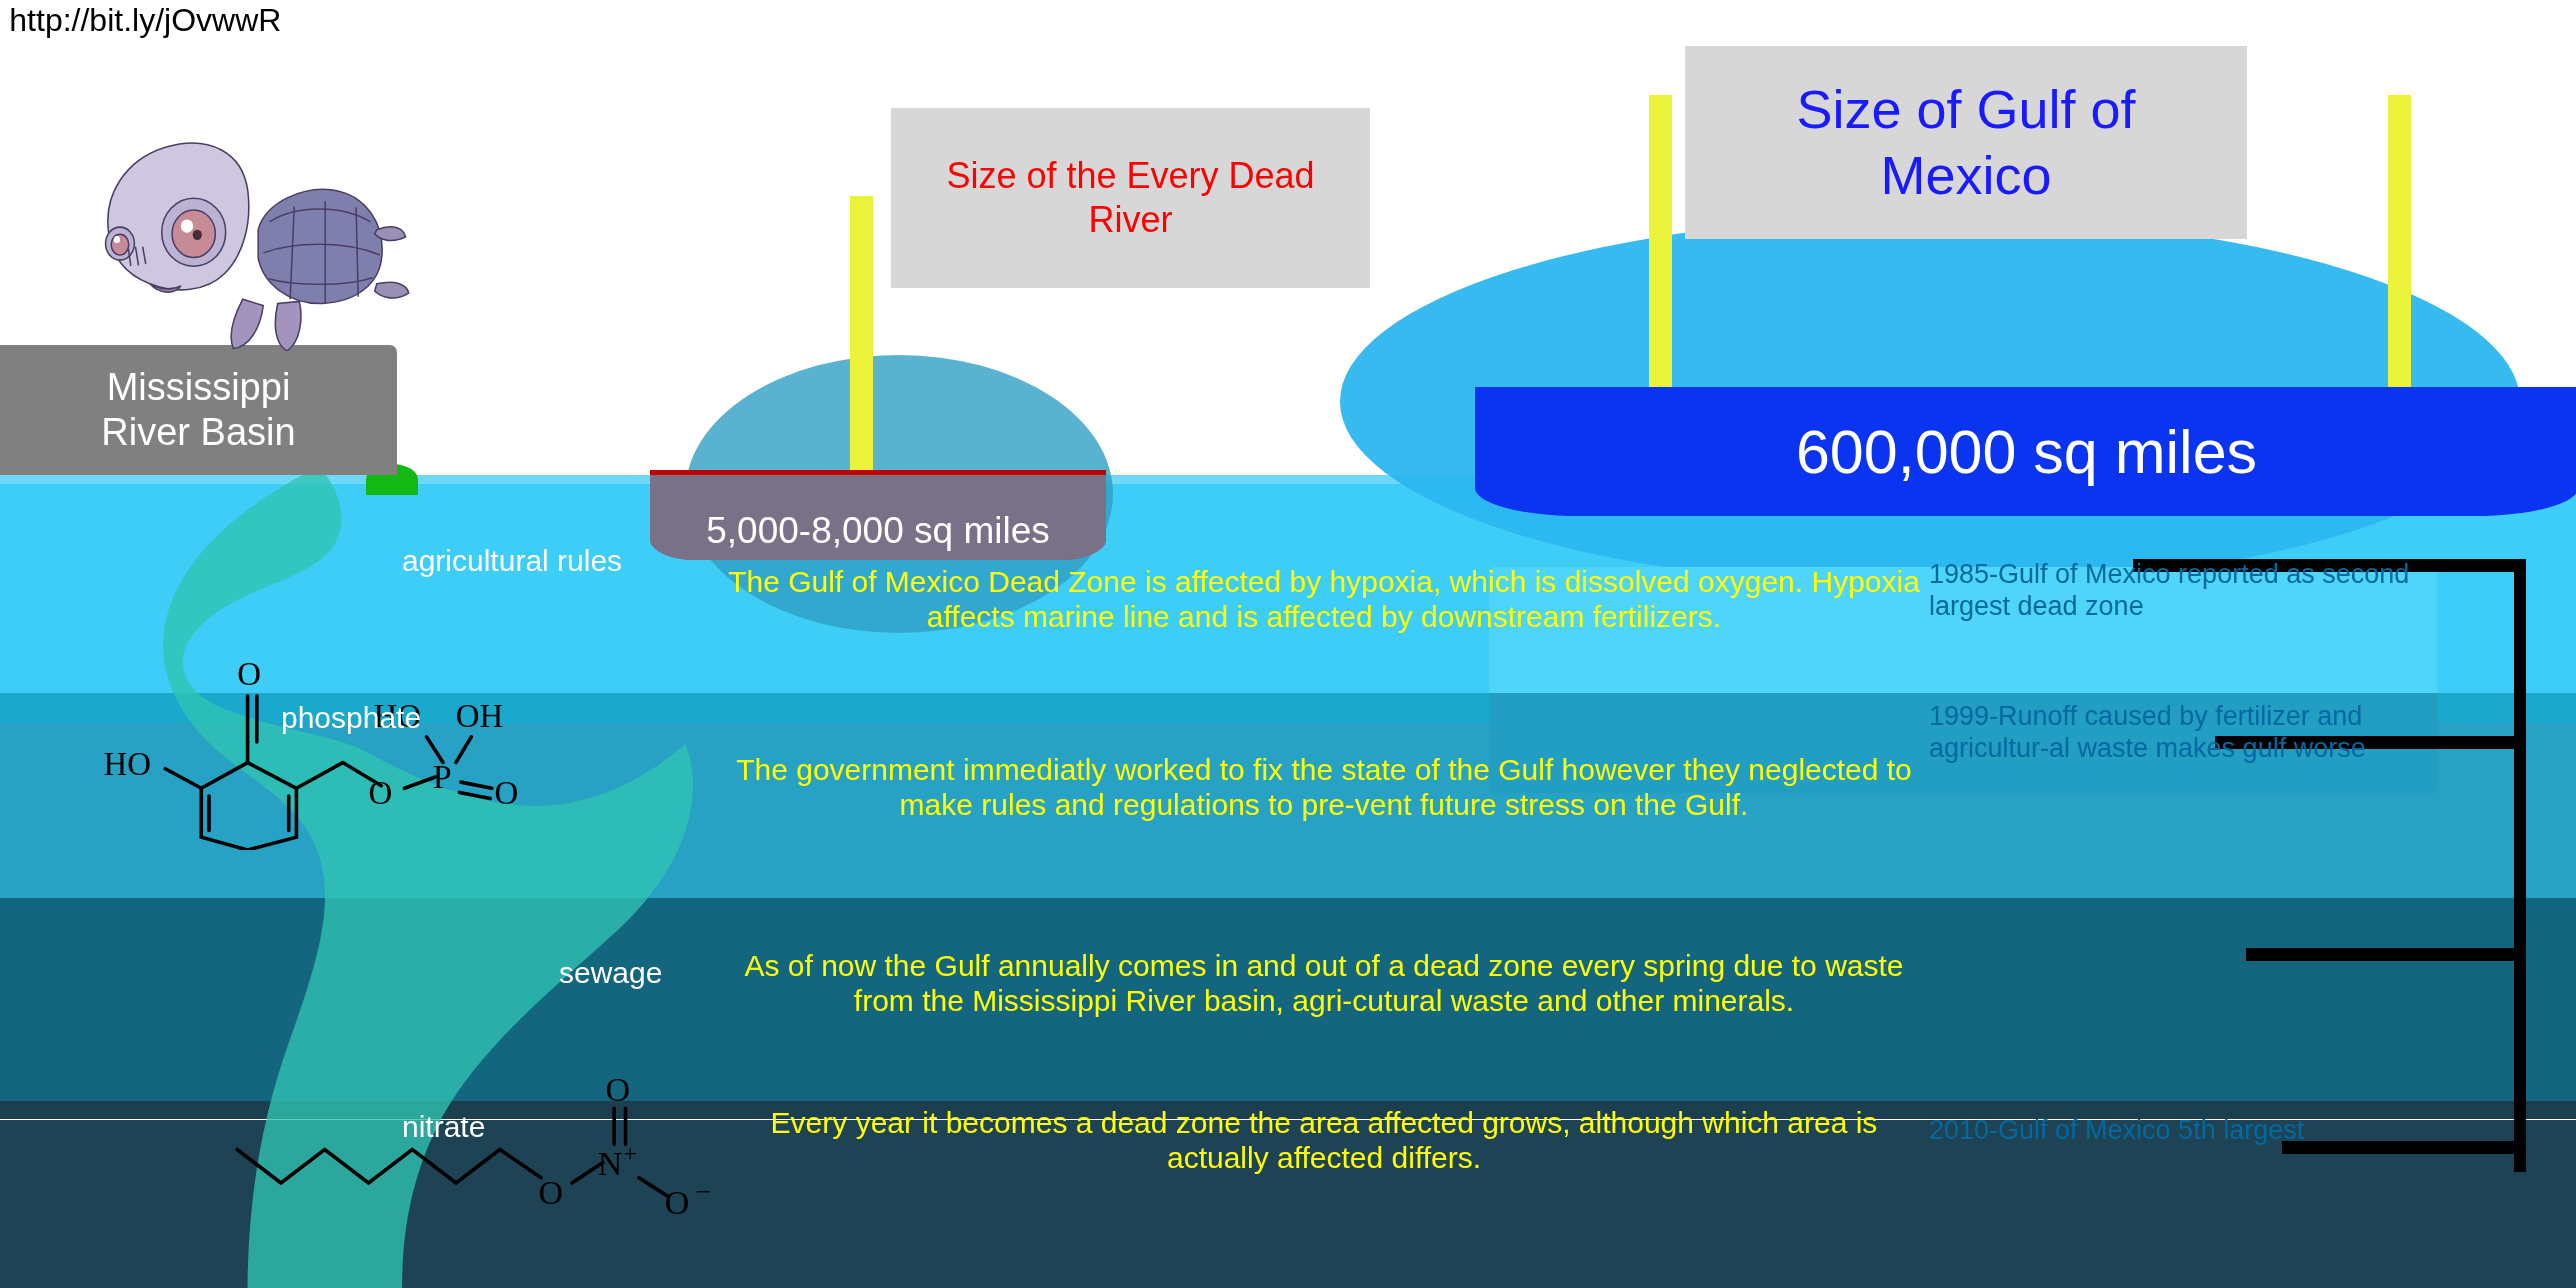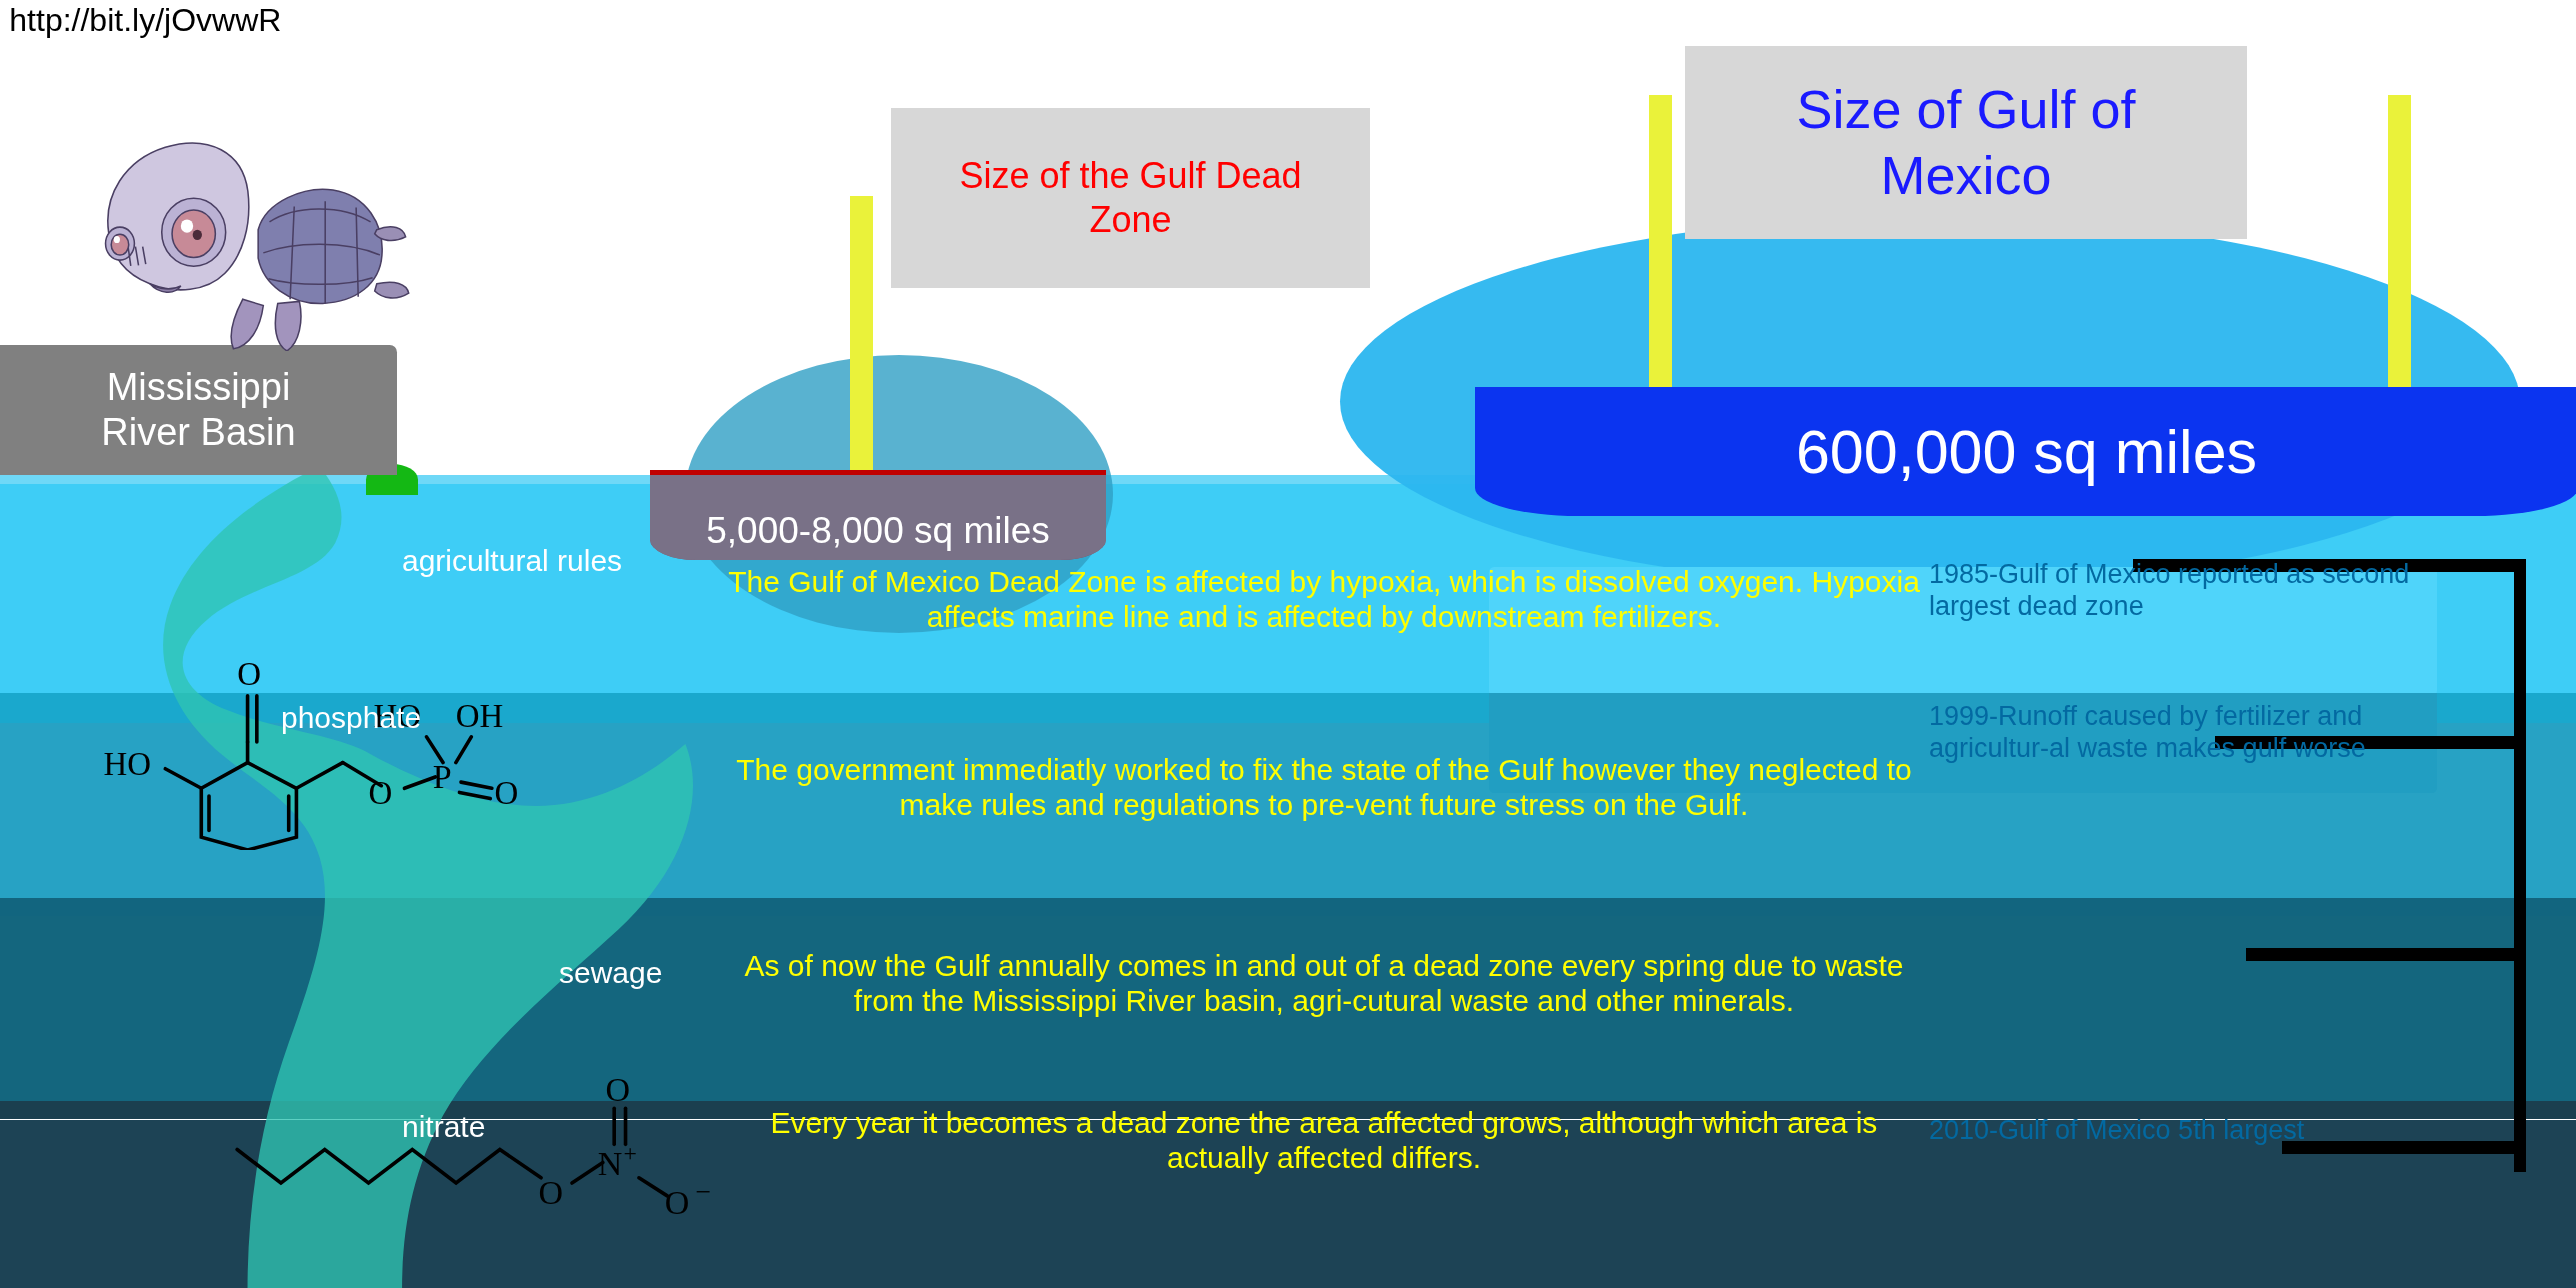--- a/index.html
+++ b/index.html
@@ -136,22 +136,22 @@
              C 190 160 300 70 440 0 Z" fill="#2fc4b2" opacity="0.78"></path>
   </svg>
   <div id="green-dot"></div>
 
   <div class="pole" id="pole-dz"></div>
   <div class="pole" id="pole-gm-l"></div>
   <div class="pole" id="pole-gm-r"></div>
 
   <div class="signbox" id="sign-deadzone">
     <span>
-      <span>Size of the Gulf Dead</span><br>
-      <span>Zone</span>
+      <span>Size of the Every Dead</span><br>
+      <span>River</span>
     </span>
   </div>
   <div class="signbox" id="sign-gulf">
     <span>
       <span>Size of Gulf of</span><br>
       <span>Mexico</span>
     </span>
   </div>
 
   <div id="bar-deadzone"></div>

